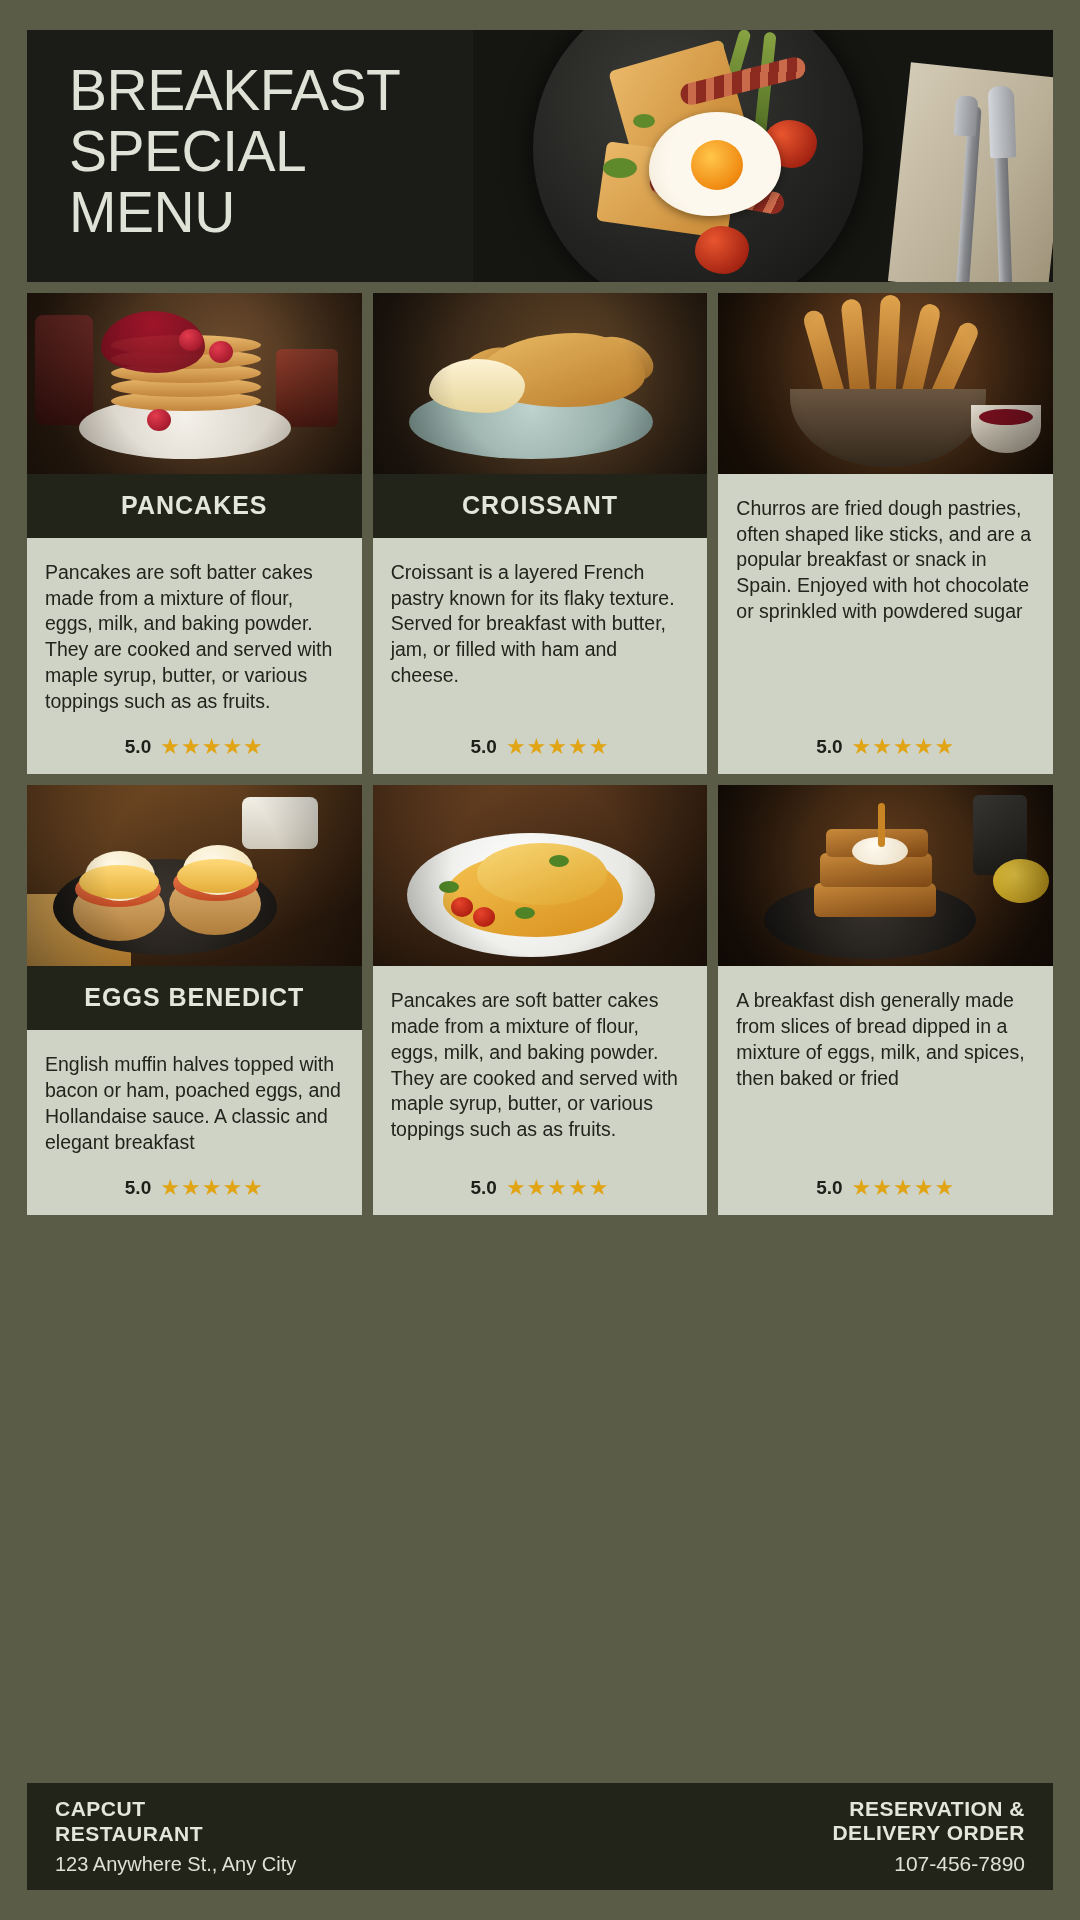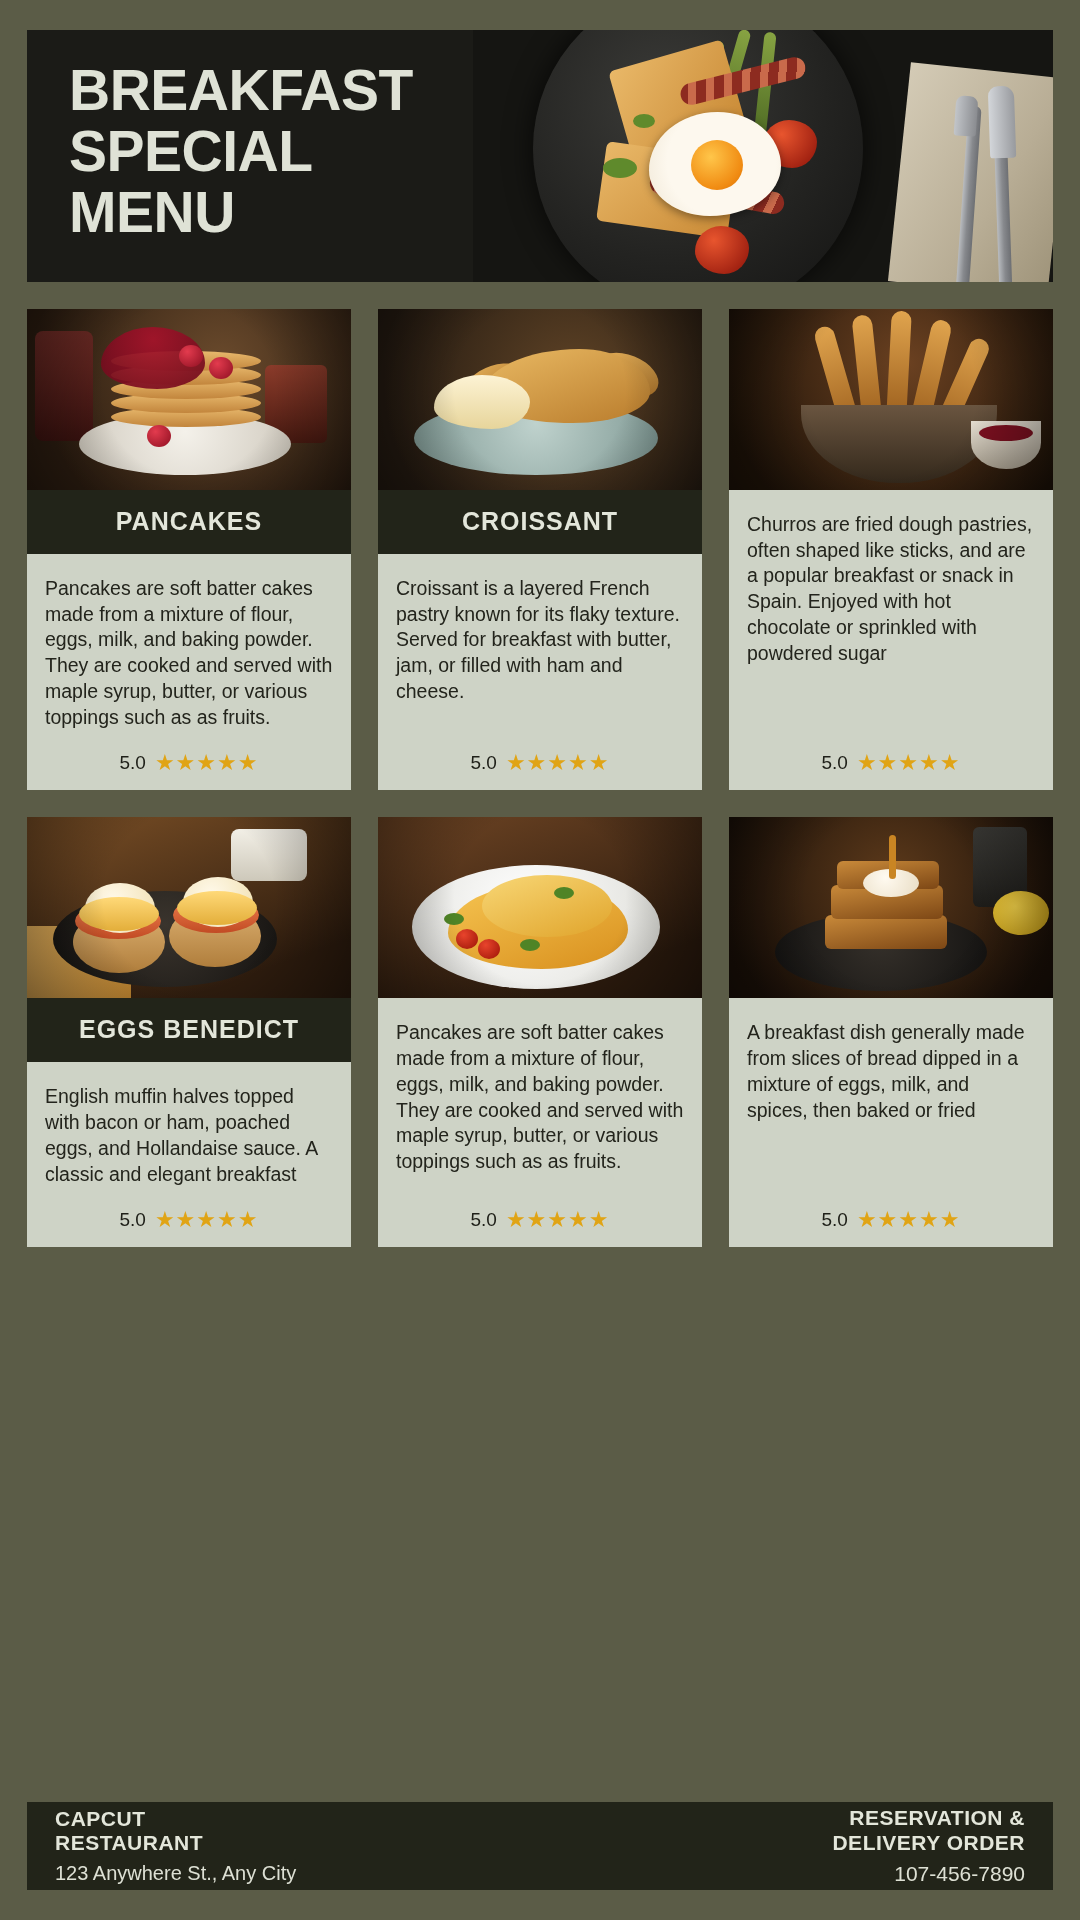--- a/index.html
+++ b/index.html
@@ -23,21 +23,21 @@
     height: 252px;
     background: #1b1b17;
     overflow: hidden;
     flex: 0 0 auto;
   }
   .hero-title {
     position: absolute;
     left: 42px; top: 30px;
     color: #dfe2d6;
     font-size: 57px;
-    font-weight: bold;
+    font-weight: normal;
     line-height: 1.07;
     letter-spacing: -0.5px;
     z-index: 4;
     white-space: pre-line;
     text-transform: uppercase;
   }
   .hero-photo {
     position: absolute;
     right: 0; top: 0;
     width: 580px; height: 252px;
@@ -145,22 +145,22 @@
     position: absolute;
     left: 0; top: 0; width: 240px; height: 252px;
     background: linear-gradient(90deg,#1b1b17 40%, rgba(27,27,23,0));
     z-index: 2;
   }
 
   
   .grid {
     display: grid;
     grid-template-columns: repeat(3, 1fr);
-    gap: 27px;
-    margin-top: 27px;
+    gap: 11px;
+    margin-top: 11px;
     flex: 1 1 auto;
     align-content: start;
   }
   .card { display: flex; flex-direction: column; }
   .card-photo {
     height: 181px;
     overflow: hidden;
     position: relative;
     background: #2a221a;
   }
@@ -188,21 +188,21 @@
     text-align: left;
     flex: 1 1 auto;
   }
   .rating {
     display: flex;
     align-items: center;
     justify-content: center;
     gap: 9px;
     margin-top: 22px;
   }
-  .rating-score { font-size: 19px; font-weight: normal; color: #1e1f18; }
+  .rating-score { font-size: 19px; font-weight: bold; color: #1e1f18; }
   .stars { color: #e0a415; font-size: 22px; letter-spacing: 1px; line-height: 1; }
 
   
   .bg { position: absolute; inset: 0; }
   
   .pc-bg { background: radial-gradient(circle at 60% 30%, #6a4a2c, #2b1c10 80%); }
   .pc-plate { position:absolute; left:52px; top:104px; width:212px; height:62px; border-radius:50%; background: radial-gradient(circle at 50% 30%, #f4f1ea, #cfc9bd); }
   .pc-stack { position:absolute; left:84px; top:40px; width:150px; height:78px; }
   .pc-l { position:absolute; left:0; width:150px; height:20px; border-radius:50%; background: linear-gradient(180deg,#e8b96d,#c2853c); }
   .pc-syrup { position:absolute; left:74px; top:18px; width:104px; height:62px; background: radial-gradient(circle at 50% 20%, #a5122a, #6c0b1c); border-radius: 50% 50% 46% 54%/60% 58% 42% 40%; opacity:.92;}
@@ -248,21 +248,21 @@
   .photo-vignette {
     position: absolute; inset: 0;
     background: radial-gradient(circle at 50% 45%, rgba(0,0,0,0) 45%, rgba(0,0,0,.45) 100%);
   }
 
   
   .footer {
     margin-top: 11px;
     background: #222419;
     color: #e3e6da;
-    height: 88px;
+    height: 107px;
     display: flex;
     align-items: center;
     justify-content: space-between;
     padding: 0 28px;
     flex: 0 0 auto;
   }
   .f-left, .f-right { display: flex; flex-direction: column; }
   .f-right { align-items: flex-end; text-align: right; }
   .f-name {
     font-size: 21px; font-weight: bold; letter-spacing: .5px;

